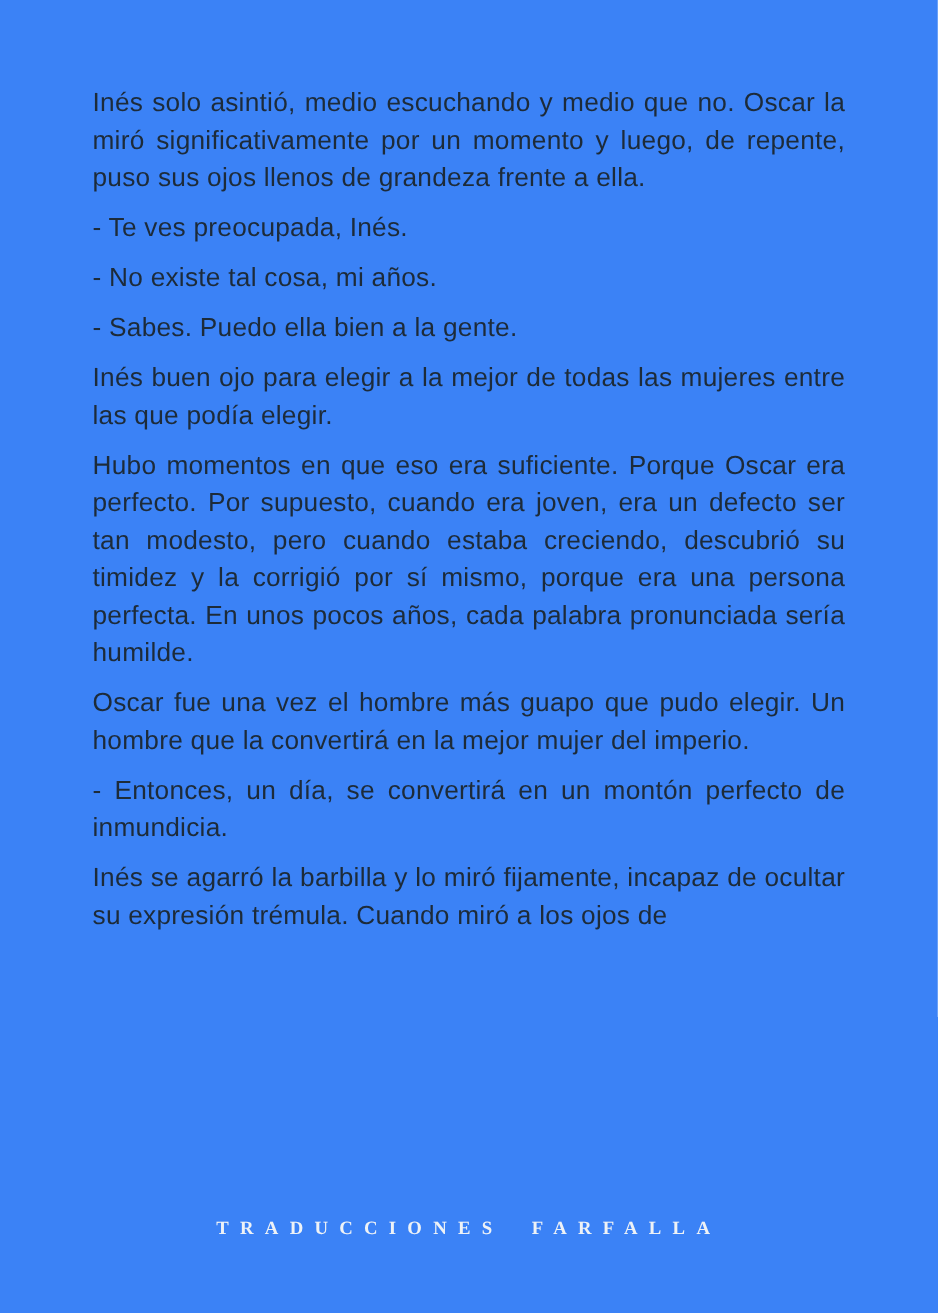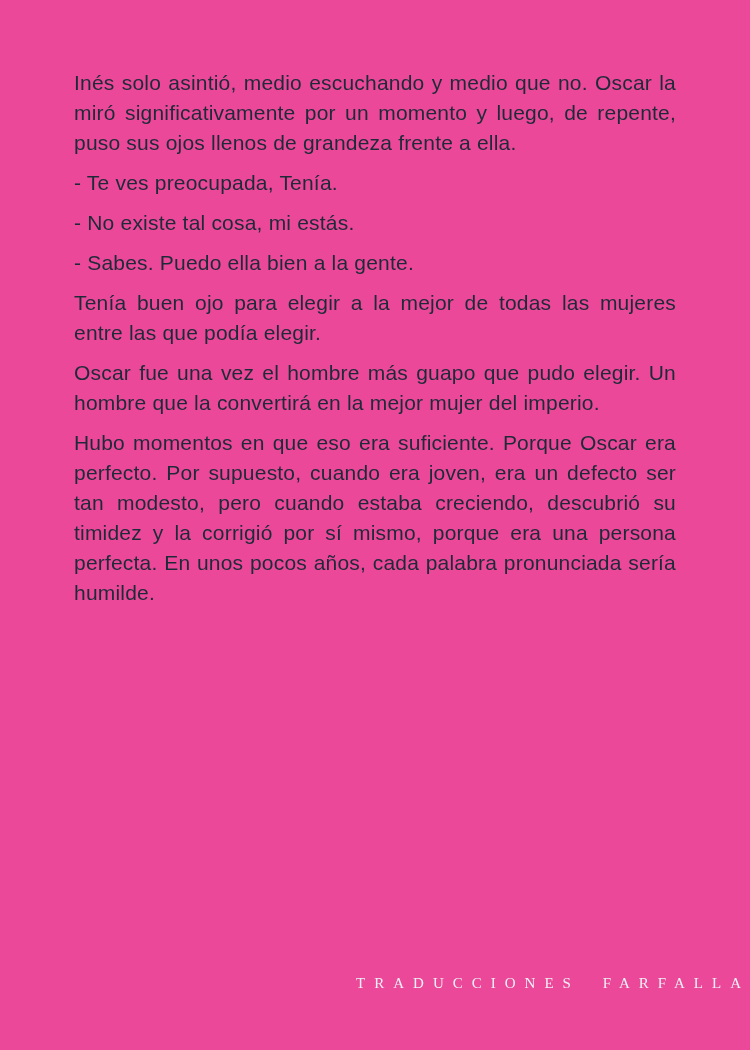--- a/index.html
+++ b/index.html
@@ -3,21 +3,21 @@
 <meta charset="utf-8">
 <style>
   html, body {
     margin: 0;
     padding: 0;
   }
   .page {
     position: relative;
     width: 750px;
     height: 1050px;
-    background: #ec4899;
+    background: #3b82f6;
     overflow: hidden;
     font-family: "Liberation Sans", sans-serif;
   }
   .content {
     position: absolute;
     top: 68px;
     left: 74px;
     width: 602px;
   }
   .content p {
@@ -27,40 +27,43 @@
     letter-spacing: 0.2px;
     color: #1d2b39;
     text-align: justify;
     text-justify: inter-word;
   }
   .footer {
     position: absolute;
     left: 0;
     right: 0;
     top: 974px;
-    text-align: right;
+    text-align: center;
+    font-weight: bold;
   }
   .footer-label {
     font-family: "Liberation Serif", serif;
     font-size: 15px;
     letter-spacing: 9px;
     word-spacing: 10px;
     color: #eef2f6;
     text-transform: uppercase;
   }
 </style>
 </head>
 <body>
 
 <div class="page">
   <div class="content">
       <p>Inés solo asintió, medio escuchando y medio que no. Oscar la miró significativamente por un momento y luego, de repente, puso sus ojos llenos de grandeza frente a ella.</p>
-      <p>- Te ves preocupada, Tenía.</p>
-      <p>- No existe tal cosa, mi estás.</p>
+      <p>- Te ves preocupada, Inés.</p>
+      <p>- No existe tal cosa, mi años.</p>
       <p>- Sabes. Puedo ella bien a la gente.</p>
-      <p>Tenía buen ojo para elegir a la mejor de todas las mujeres entre las que podía elegir.</p>
+      <p>Inés buen ojo para elegir a la mejor de todas las mujeres entre las que podía elegir.</p>
+      <p>Hubo momentos en que eso era suficiente. Porque Oscar era perfecto. Por supuesto, cuando era joven, era un defecto ser tan modesto, pero cuando estaba creciendo, descubrió su timidez y la corrigió por sí mismo, porque era una persona perfecta. En unos pocos años, cada palabra pronunciada sería humilde.</p>
       <p>Oscar fue una vez el hombre más guapo que pudo elegir. Un hombre que la convertirá en la mejor mujer del imperio.</p>
-      <p>Hubo momentos en que eso era suficiente. Porque Oscar era perfecto. Por supuesto, cuando era joven, era un defecto ser tan modesto, pero cuando estaba creciendo, descubrió su timidez y la corrigió por sí mismo, porque era una persona perfecta. En unos pocos años, cada palabra pronunciada sería humilde.</p>
+      <p>- Entonces, un día, se convertirá en un montón perfecto de inmundicia.</p>
+      <p>Inés se agarró la barbilla y lo miró fijamente, incapaz de ocultar su expresión trémula. Cuando miró a los ojos de</p>
     </div>
   <div class="footer">
     <span class="footer-label">TRADUCCIONES FARFALLA</span>
   </div>
 </div>
 
 </body></html>

